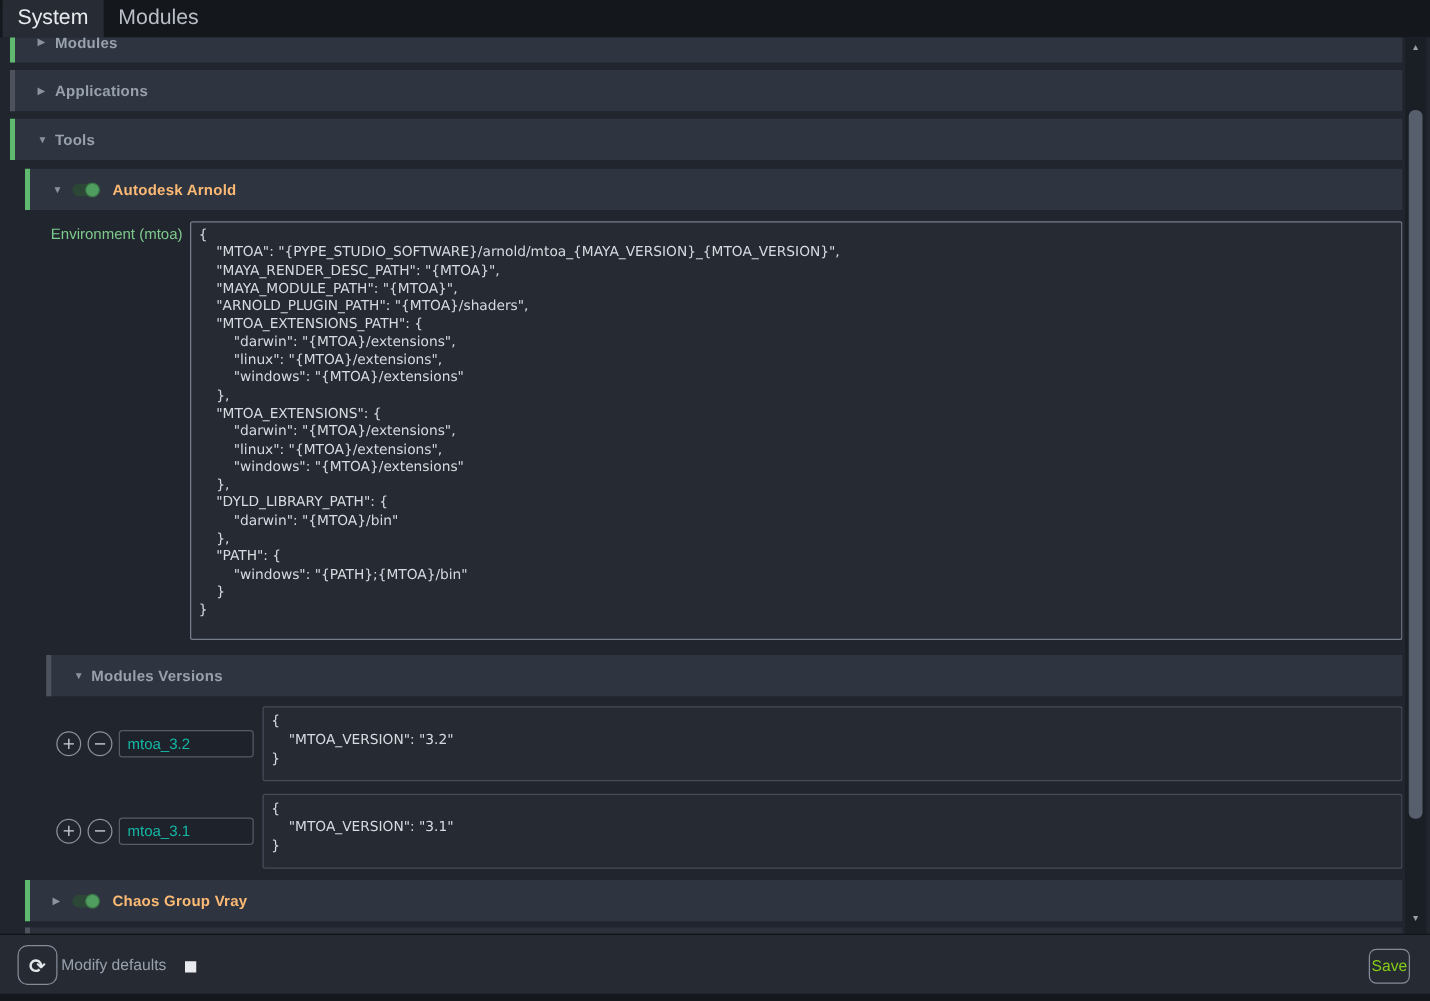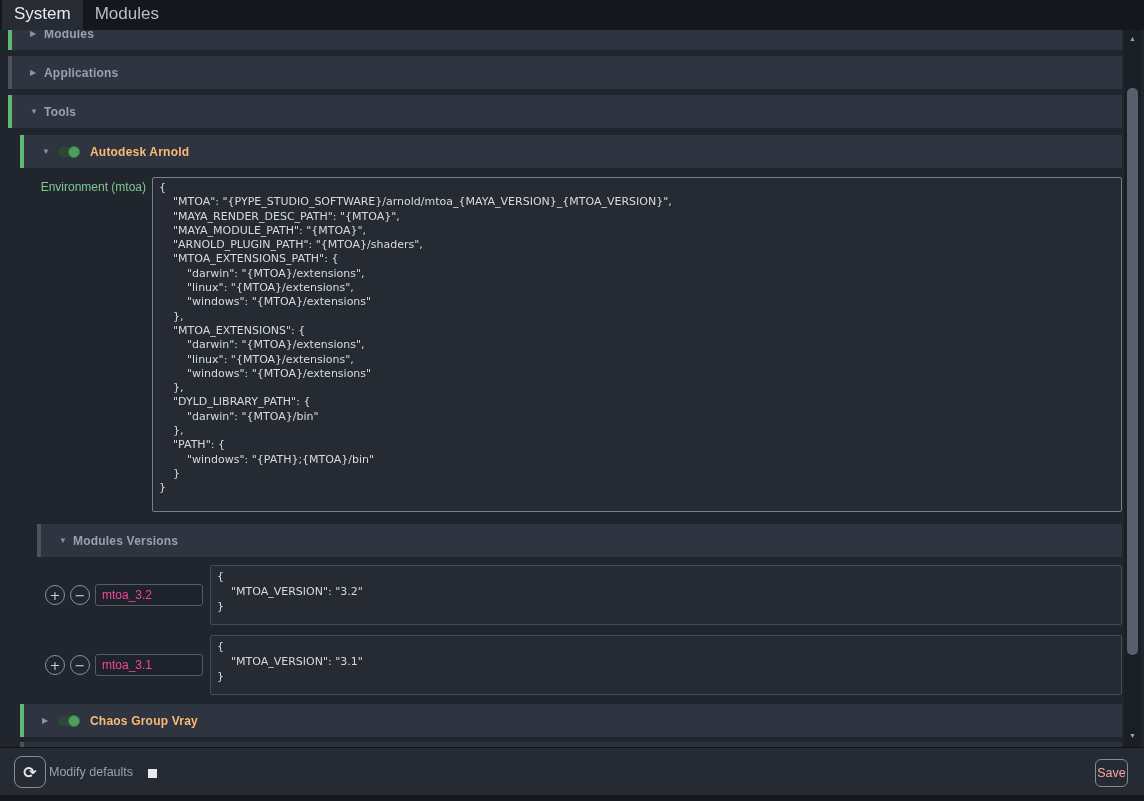--- a/index.html
+++ b/index.html
@@ -66,21 +66,21 @@
   .version-row { display:flex; margin:8px 0 0 37px; }
   .version-controls { width:165px; flex:none; display:flex; align-items:center; }
   .circle-btn {
     width:20px; height:20px; border-radius:50%; border:1px solid #8a919d;
     background:transparent; color:#c7ccd4; font-size:13px; line-height:17px;
     text-align:center; margin-right:5px; flex:none; cursor:pointer;
     font-family:"DejaVu Sans", sans-serif;
   }
   .key-input {
     width:108px; height:22px; background:#1e222a; border:1px solid #555c68;
-    border-radius:3px; color:#ec4899; font-size:12px; padding:0 6px;
+    border-radius:3px; color:#14b8a6; font-size:12px; padding:0 6px;
     font-family:"Liberation Sans", sans-serif;
   }
   .version-box { flex:1; height:60px; line-height:15px; }
   .version-row.second { margin-top:10px; }
   
   .partial-header {
     position:relative; height:6px; background:#2b303b; margin:5px 0 0 12px;
   }
   .partial-header .accent { width:4px; background:#4d525c; }
   
@@ -115,21 +115,21 @@
   .modify-label {
     position:absolute; left:49px; top:17px; font-size:12.5px; color:#99a1ad;
   }
   .modify-checkbox {
     position:absolute; left:148px; top:21px; width:9px; height:9px;
     background:#e8eaed; cursor:pointer;
   }
   .save-btn {
     position:absolute; right:16px; top:11px; width:33px; height:28px;
     border:1px solid #858c98; border-radius:6px; background:transparent;
-    color:#fca5a5; font-size:12.5px; cursor:pointer;
+    color:#84cc16; font-size:12.5px; cursor:pointer;
     font-family:"Liberation Sans", sans-serif;
   }
 </style>
 </head>
 <body>
 
 <div class="tabbar">
   <div class="tab active">System</div>
   <div class="tab">Modules</div>
 </div>

